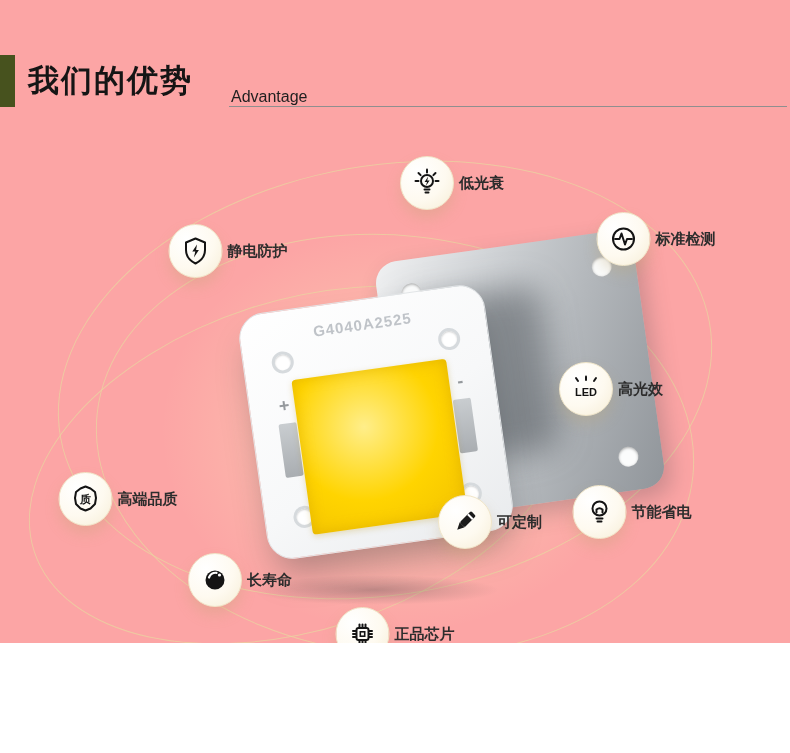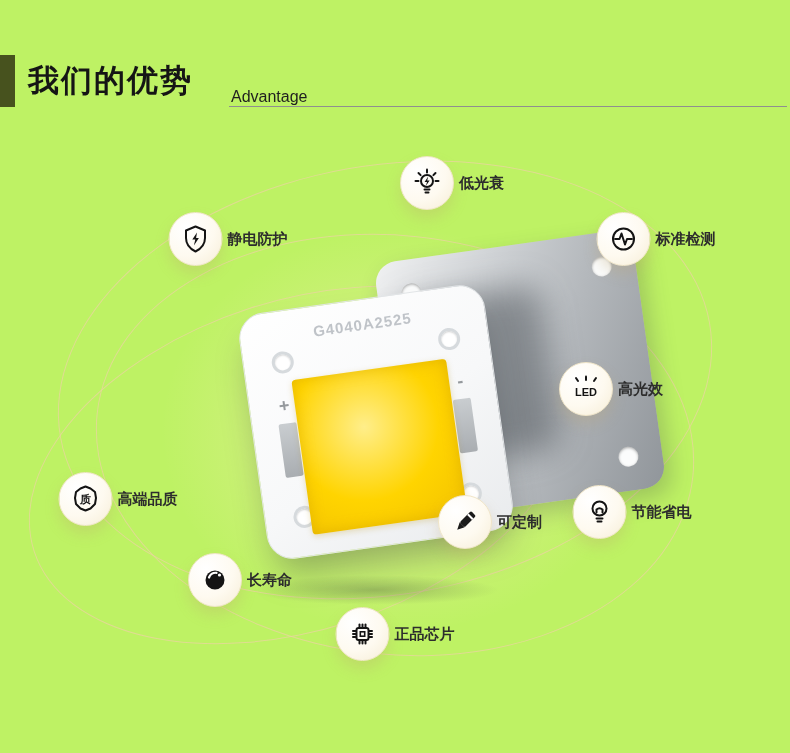--- a/index.html
+++ b/index.html
@@ -1,20 +1,20 @@
 <!DOCTYPE html>
 <html style="--accent: #47521e; --emitter: #ffd400;"><head>
 <meta charset="utf-8">
 <style>
   :root { --accent:#47521e; --emitter:#ffd400; }
   * { box-sizing:border-box; }
   body { margin:0; background:#ffffff; }
   .canvas {
-    position:relative; width:790px; height:753px; overflow:hidden;
-    background:#bef264; font-family:"Liberation Sans","DejaVu Sans",sans-serif;
+    position:relative; width:790px; height:643px; overflow:hidden;
+    background:#fca5a5; font-family:"Liberation Sans","DejaVu Sans",sans-serif;
   }
 
   
   .header { position:absolute; left:0; top:55px; width:100%; height:52px; z-index:8; }
   .accent-bar { position:absolute; left:0; top:0; width:15px; height:52px; background:var(--accent); }
   .page-title { position:absolute; left:28px; top:0; line-height:52px; font-size:31px; font-weight:700; color:#151515; letter-spacing:2px; }
   .page-subtitle { position:absolute; left:231px; bottom:1px; font-size:16px; color:#1f1f1f; }
   .header-rule { position:absolute; left:229px; right:3px; bottom:0; border-bottom:1px solid #8f8f8f; }
 
   
@@ -64,21 +64,21 @@
   
   .feature { position:absolute; transform:translateX(-50%); display:flex; flex-direction:row;
     align-items:center; gap:5px; z-index:6; }
   .icon-circle { width:54px; height:54px; border-radius:50%;
     background:radial-gradient(circle at 32% 28%, #ffffff 0%, #fefaf0 55%, #f6edd6 100%);
     border:1px solid #f0e5c8; box-shadow:0 8px 14px rgba(190,165,110,.28);
     display:flex; align-items:center; justify-content:center; }
   .feature-label { font-size:15px; font-weight:700; color:#2d2d2d; white-space:nowrap; }
 
   .f-low-decay      { left:452px; top:156px; }
-  .f-anti-static    { left:228px; top:212px; }
+  .f-anti-static    { left:228px; top:224px; }
   .f-standard-test  { left:656px; top:212px; }
   .f-low-thermal    { left:201px; top:370px; }
   .f-high-efficacy  { left:611px; top:362px; }
   .f-premium        { left:118px; top:472px; }
   .f-custom         { left:490px; top:495px; }
   .f-energy         { left:632px; top:485px; }
   .f-long-life      { left:240px; top:553px; }
   .f-genuine-chip   { left:395px; top:607px; }
 </style>
 </head>

